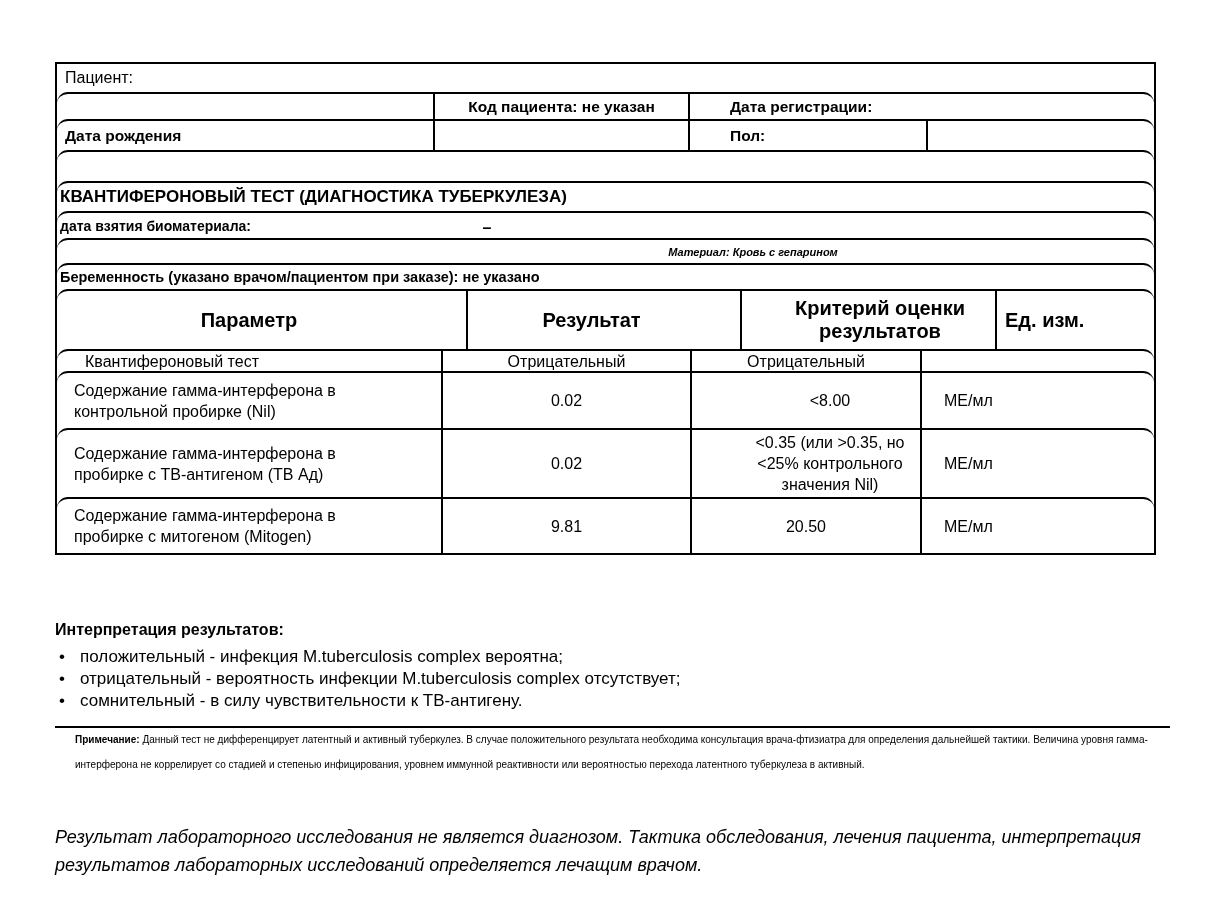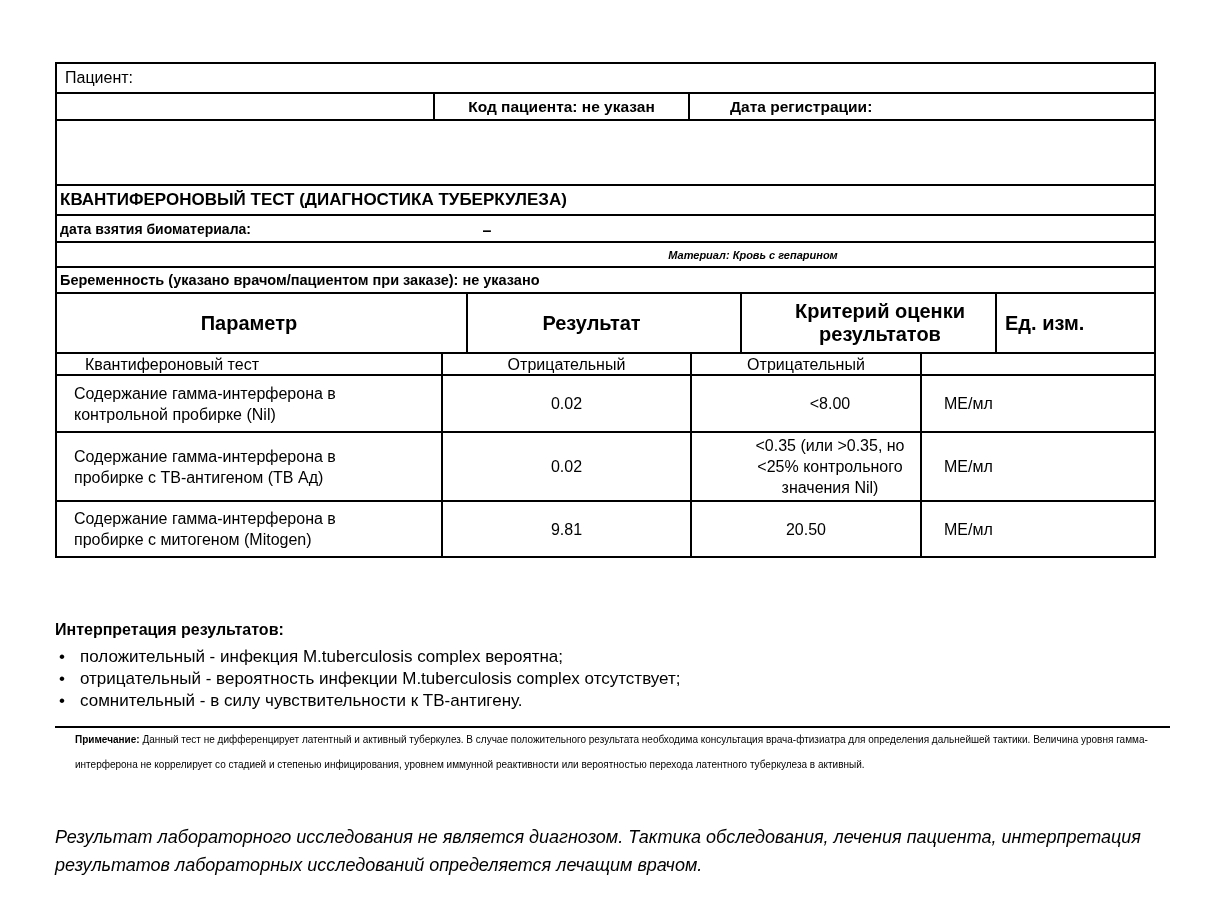--- a/index.html
+++ b/index.html
@@ -14,21 +14,21 @@
   }
   .doc {
     position: absolute;
     left: 55px;
     top: 62px;
     width: 1101px;
     border: 2px solid #000;
     box-sizing: border-box;
     background: #fff;
   }
-  .row { position: relative; display: flex; align-items: center; box-sizing: content-box; }
+  .row { position: relative; display: flex; align-items: center; box-sizing: content-box; border-radius: 11px; }
   .row + .row { border-top: 2px solid #000; }
   .cells { align-items: stretch; }
   .cell { display: flex; align-items: center; box-sizing: border-box; overflow: hidden; }
   .bl { border-left: 2px solid #000; }
   .bold { font-weight: bold; }
   .center { justify-content: center; text-align: center; }
   .pre { white-space: pre-line; padding-left: 48px; }
   .pad8 { padding-left: 8px; }
   .pad17 { padding-left: 17px; }
   .pad22 { padding-left: 22px; }
@@ -40,21 +40,21 @@
   .r-patient .lbl { padding-left: 8px; width: 127px; flex: none; }
   .r-patient .name { font-weight: bold; font-size: 18px; }
   .r-code  { height: 25px; font-size: 15.5px; }
   .r-birth { height: 29px; font-size: 15.5px; }
   .c1 { width: 376px; flex: none; }
   .c2 { width: 255px; flex: none; }
   .c3 { width: 238px; flex: none; }
   .c4 { width: 228px; flex: none; }
   .c34 { width: 466px; flex: none; }
   .r-empty { height: 29px; }
-  .r-title { height: 28px; font-size: 17px; padding-left: 3px; margin-top: 34px; }
+  .r-title { height: 28px; font-size: 17px; padding-left: 3px; }
   .r-biodate { height: 25px; font-size: 14px; padding-left: 3px; }
   .r-biodate .dash { position: absolute; left: 410px; width: 40px; bottom: 1px; text-align: center; font-size: 16px; }
   .r-material { height: 23px; font-size: 11px; justify-content: center; padding-left: 295px; font-style: italic; }
   .r-preg { height: 24px; font-size: 14.5px; padding-left: 3px; }
 
   
   .r-thead { height: 58px; font-size: 20px; gap: 25px; }
   .t1 { width: 384px; flex: none; }
   .t2 { width: 249px; flex: none; }
   .t3 { width: 230px; flex: none; }
@@ -89,20 +89,26 @@
     <div class="row r-patient">
       <span class="lbl">Пациент:</span>
     </div>
 
     <div class="row cells r-code">
       <div class="cell c1"></div>
       <div class="cell c2 bl center bold">Код пациента: не указан</div>
       <div class="cell c34 bl bold pad40">Дата регистрации:</div>
     </div>
 
+    <div class="row cells r-birth">
+      <div class="cell c1 bold pad8">Дата рождения</div>
+      <div class="cell c2 bl"></div>
+      <div class="cell c3 bl bold pad40">Пол:</div>
+      <div class="cell c4 bl"></div>
+    </div>
 
     <div class="row r-empty"></div>
 
     <div class="row r-title bold">КВАНТИФЕРОНОВЫЙ ТЕСТ (ДИАГНОСТИКА ТУБЕРКУЛЕЗА)</div>
 
     <div class="row r-biodate">
       <span class="bold">дата взятия биоматериала:</span>
       <span class="dash bold">–</span>
     </div>
 

